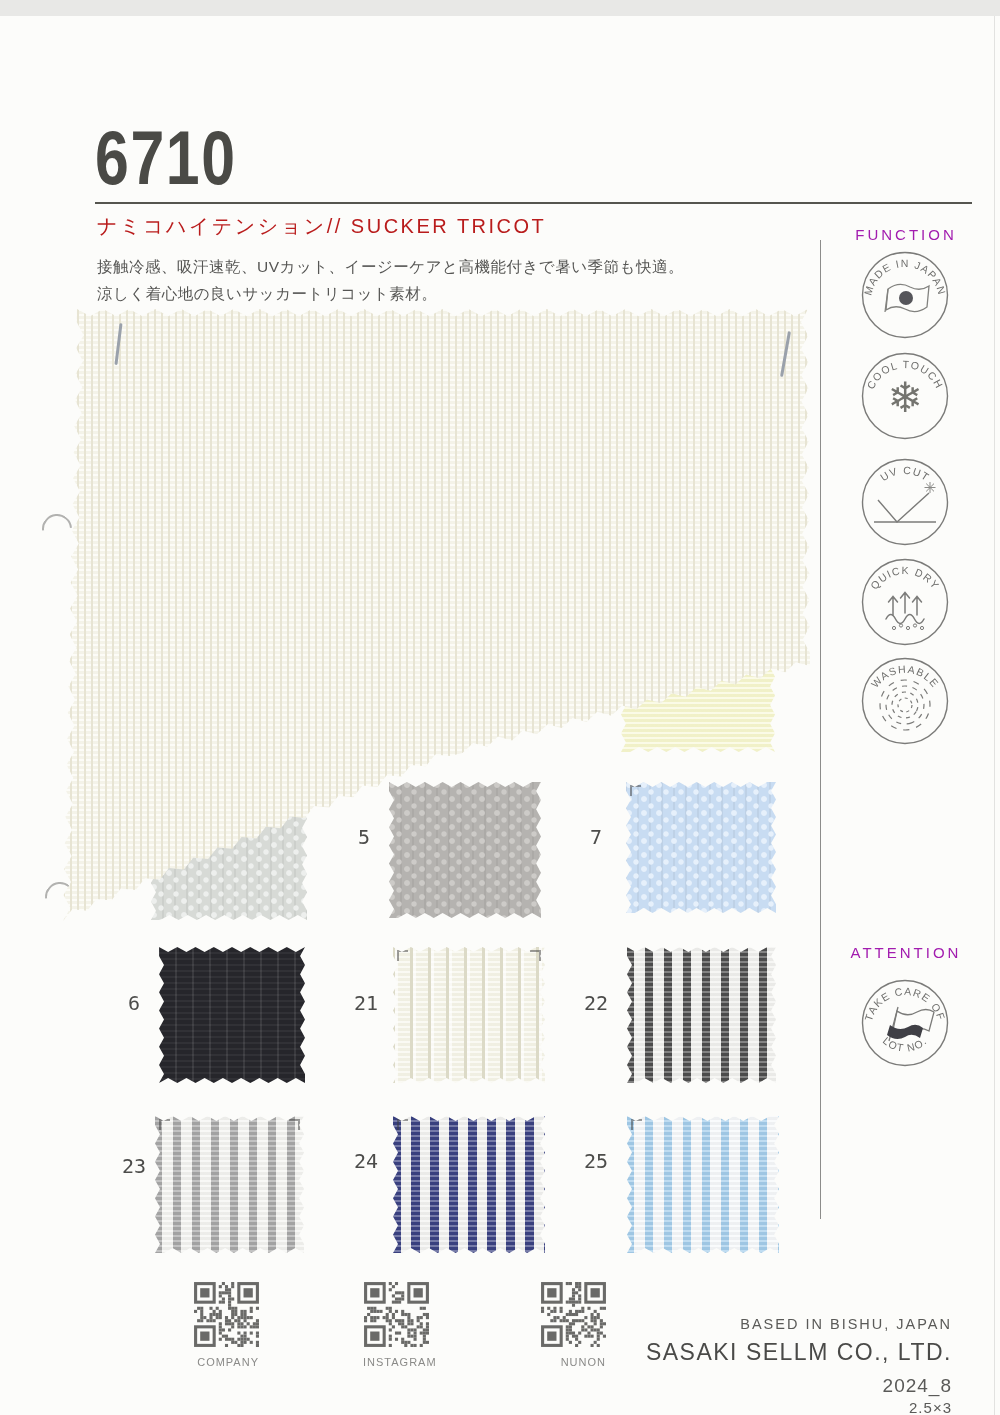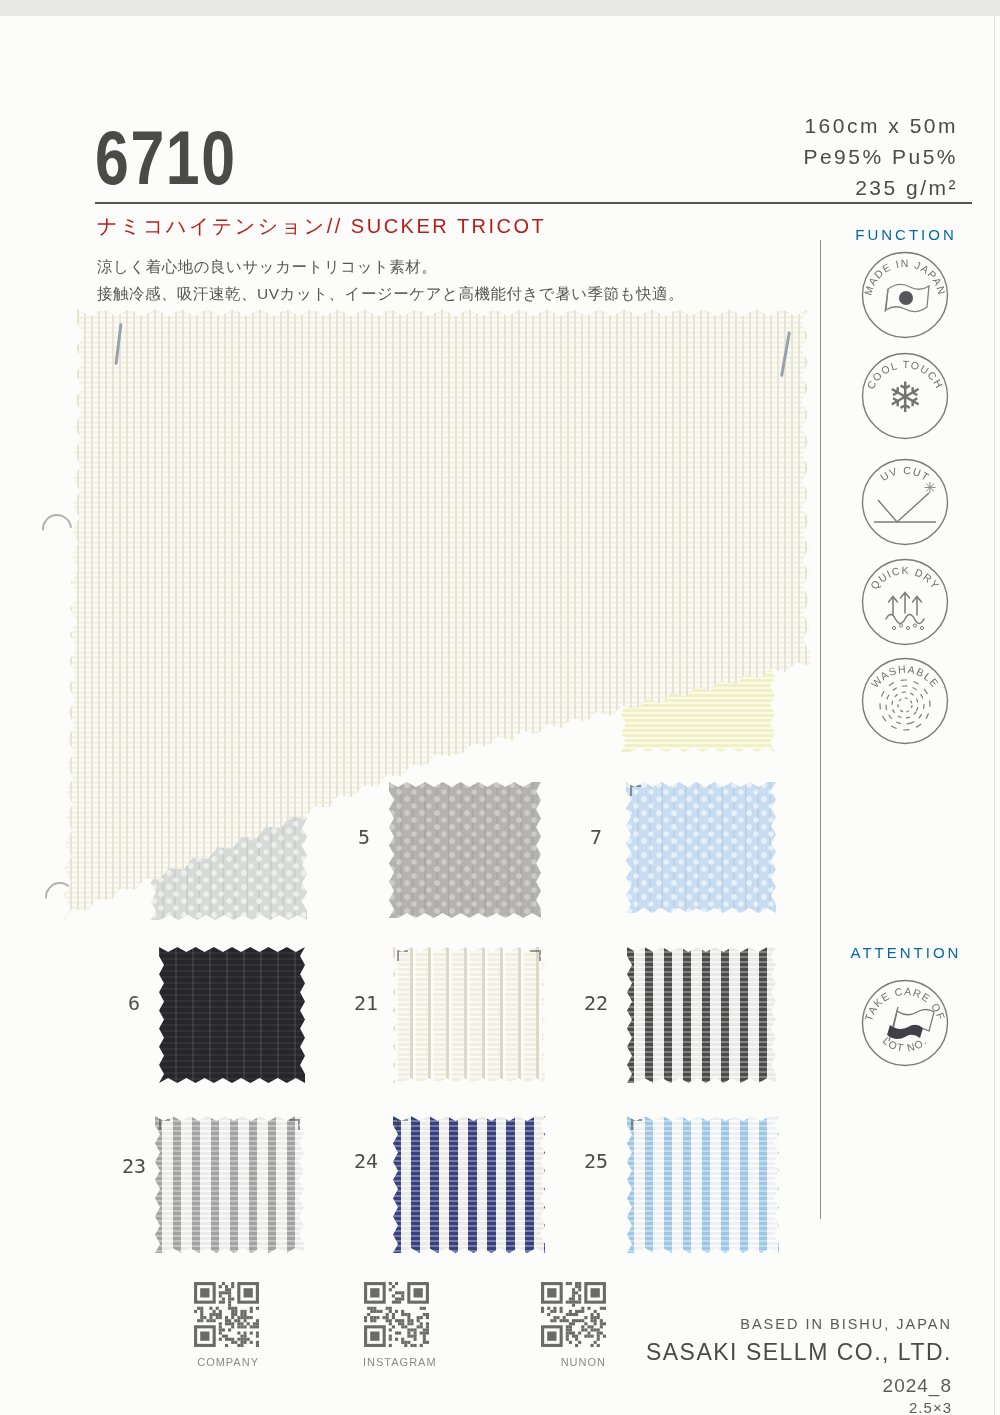--- a/index.html
+++ b/index.html
@@ -28,21 +28,21 @@
   }
   .description{
     position:absolute;left:97px;top:237px;
     font-size:15.5px;line-height:27px;letter-spacing:.5px;color:#565654;
   }
 
   
   .v-divider{position:absolute;left:820px;top:224px;width:1px;height:979px;background:#8c8c8a;}
   .panel-title{
     position:absolute;left:845px;width:122px;text-align:center;
-    font-size:15px;letter-spacing:3px;color:#0369a1;
+    font-size:15px;letter-spacing:3px;color:#a21caf;
   }
   .func-icon{position:absolute;left:861px;width:88px;height:88px;}
   .arct{font-size:10.5px;letter-spacing:1.3px;fill:#6e6e6c;}
 
   
   .swatch{position:absolute;filter:drop-shadow(1px 2px 2px rgba(70,70,55,.16));}
   .tex-seersucker{
     background-color:var(--base);
     background-image:
       repeating-linear-gradient(90deg, var(--accent) 0 2.2px, rgba(0,0,0,0) 2.2px var(--pitch)),
@@ -107,30 +107,25 @@
   .footer-edition{font-size:19px;letter-spacing:1px;margin-top:9px;}
   .footer-ratio{font-size:15px;letter-spacing:1px;margin-top:2px;}
 </style>
 </head>
 <body>
 
 <div class="page">
   <div class="page-edge"></div>
 
   <div class="product-code">6710</div>
-  <div class="spec-block">
-    <div>160cm x 50m</div>
-    <div>Pe95% Pu5%</div>
-    <div>235 g/m²</div>
-  </div>
   <div class="header-rule"></div>
   <div class="subtitle">ナミコハイテンション// SUCKER TRICOT</div>
   <div class="description">
+    <div>接触冷感、吸汗速乾、UVカット、イージーケアと高機能付きで暑い季節も快適。</div>
     <div>涼しく着心地の良いサッカートリコット素材。</div>
-    <div>接触冷感、吸汗速乾、UVカット、イージーケアと高機能付きで暑い季節も快適。</div>
   </div>
 
   <div class="v-divider"></div>
   <div class="panel-title" style="top:210px">FUNCTION</div>
 
   <div class="func-icon" style="top:235px">
     <svg width="88" height="88" viewBox="0 0 88 88">
       <circle cx="44" cy="44" r="42.5" fill="none" stroke="#7b7b79" stroke-width="1.4"></circle>
       <defs>
           <path id="arcT0" d="M10 50 A34 34 0 0 1 78 50"></path>

